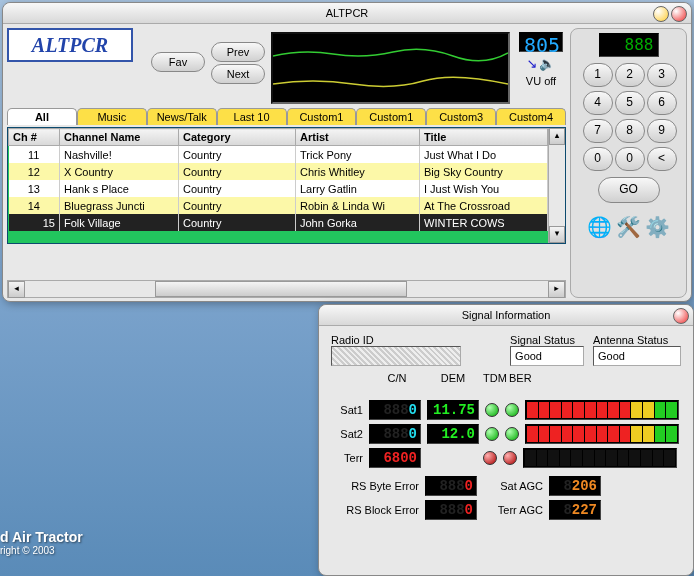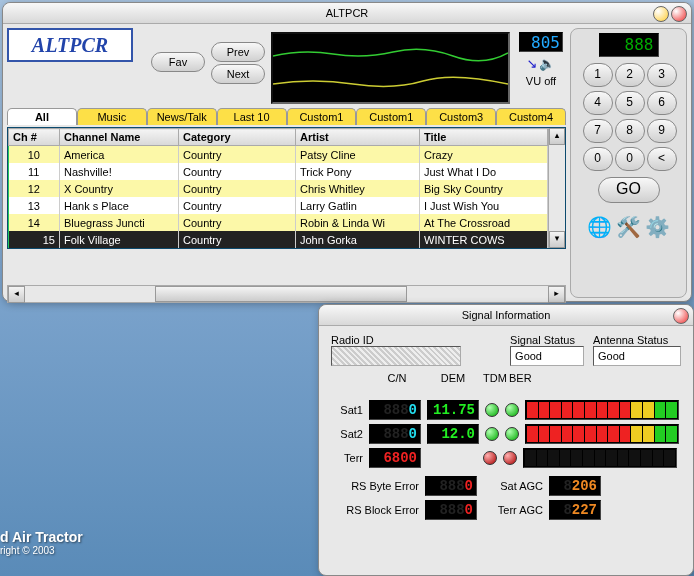--- a/index.html
+++ b/index.html
@@ -87,21 +87,21 @@
   position: relative;
   margin-top: 4px;
 }
 .scope svg { width: 100%; height: 100%; }
 .vu-col { width: 50px; display: flex; flex-direction: column; align-items: center; gap: 4px; padding-top: 4px;}
 .vu-lcd {
   width: 40px; height: 18px;
   background: #000;
   color: #22aaff;
   font-family: monospace;
-  font-size: 16px;
+  font-size: 20px;
   text-align: right;
   padding-right: 2px;
   border: 1px inset #444;
 }
 .vu-icons { display: flex; gap: 2px; font-size: 13px; color: #2244cc;}
 .vu-text { font-size: 11px; }
 .tabs { display: flex; gap: 0; margin-top: 2px; }
 .tab {
   border: 1px solid #999;
   border-bottom: none;
@@ -149,21 +149,21 @@
   font-size: 12px;
   cursor: pointer;
 }
 .go-btn {
   width: 60px; height: 24px;
   background: linear-gradient(180deg,#f8f8f8,#d0d0d0);
   border: 1px solid #888;
   border-radius: 14px;
   text-align: center;
   line-height: 22px;
-  font-size: 16px;
+  font-size: 12px;
   cursor: pointer;
 }
 .tool-icons { display: flex; gap: 4px; font-size: 20px; margin-top: 6px;}
 .signal-window { left: 318px; top: 304px; width: 374px; height: 270px; }
 .sig-body { padding: 8px 12px; }
 .sig-row { display: flex; align-items: center; gap: 6px; margin-bottom: 4px; }
 .sig-lbl { font-size: 11px; }
 .sig-field {
   background: #fff;
   border: 1px inset #aaa;
@@ -283,27 +283,20 @@
             <tbody>
                 <tr>
               <th style="width:42px">Ch #</th>
               <th style="width:110px">Channel Name</th>
               <th style="width:108px">Category</th>
               <th style="width:115px">Artist</th>
               <th>Title</th>
             </tr>
             </tbody>
               <tbody id="grid-body">
-                <tr class="y">
-                  <td style="text-align: center;">10</td>
-                  <td>America</td>
-                  <td>Country</td>
-                  <td>Patsy Cline</td>
-                  <td>Crazy</td>
-                </tr>
                 <tr class="w">
                   <td style="text-align: center;">11</td>
                   <td>Nashville!</td>
                   <td>Country</td>
                   <td>Trick Pony</td>
                   <td>Just What I Do</td>
                 </tr>
                 <tr class="y">
                   <td style="text-align: center;">12</td>
                   <td>X Country</td>

